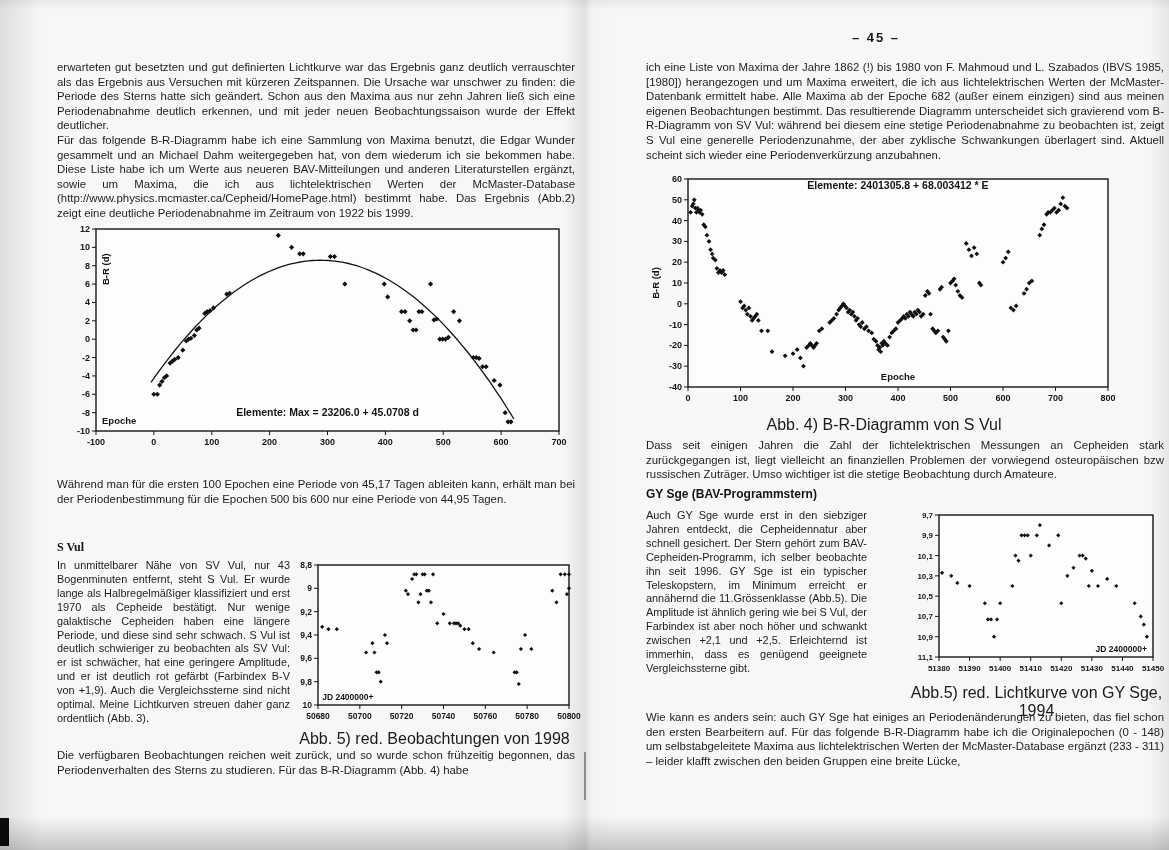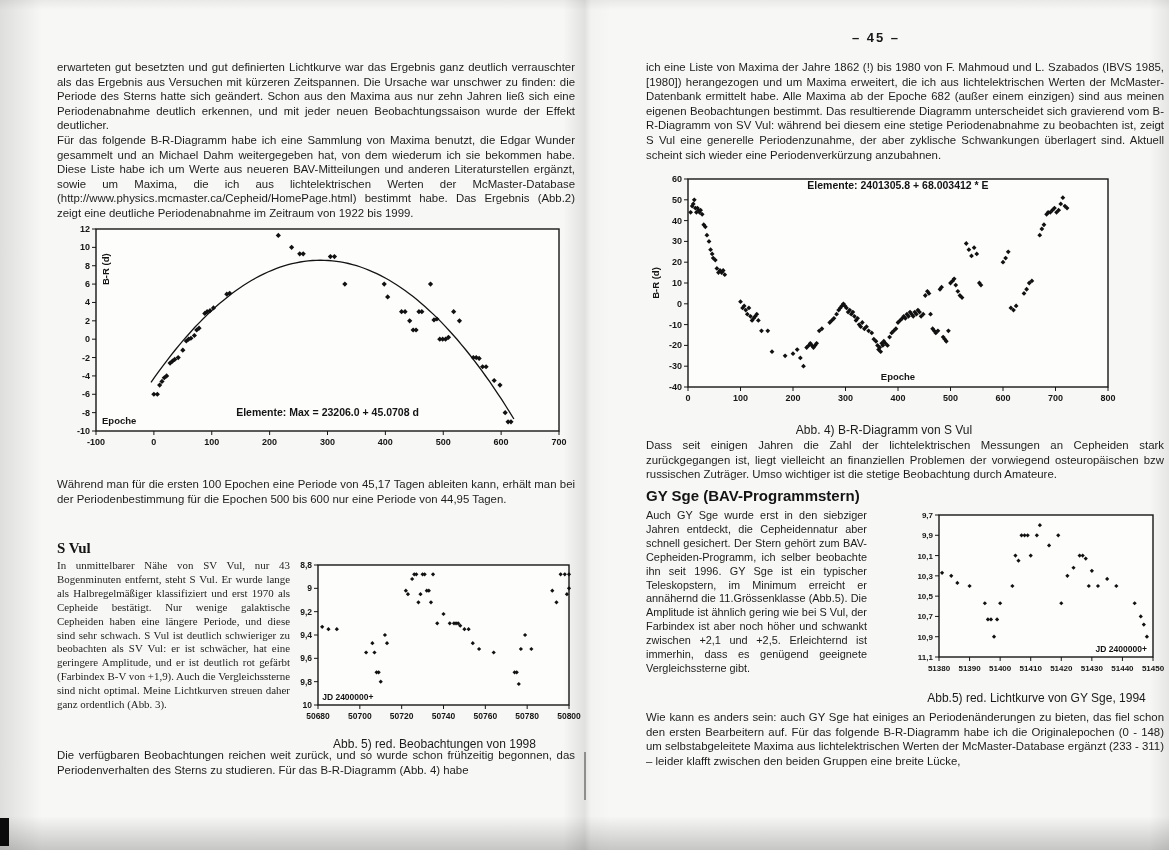--- a/index.html
+++ b/index.html
@@ -19,35 +19,35 @@
   .corner-mark{left:0;top:818px;width:9px;height:28px;background:#0b0b0b;}
 
   .pageno{position:absolute;top:30px;font-weight:bold;font-size:13px;letter-spacing:2px;text-align:center;color:#191919;}
   #pn-left{left:57px;width:495px;}
   #pn-right{left:646px;width:460px;}
 
   .body-text{position:absolute;width:518px;font-size:11.4px;line-height:14.6px;text-align:justify;color:#1d1d1d;margin:0;}
   .lp{left:57px;}
   .rp{left:646px;}
 
-  .heading{position:absolute;margin:0;font-weight:bold;font-size:15px;color:#141414;}
+  .heading{position:absolute;margin:0;font-weight:bold;font-size:12px;color:#141414;}
 
   .cols{position:absolute;width:520px;display:flex;align-items:flex-start;}
   .col-text{font-size:10.9px;line-height:13.9px;text-align:justify;color:#1d1d1d;margin:0;}
 
   .fig{position:absolute;margin:0;}
   .fig-inline{position:static;margin:0;}
-  .caption{font-size:12px;color:#1b1b1b;text-align:center;margin-top:10px;}
+  .caption{font-size:16px;color:#1b1b1b;text-align:center;margin-top:3px;}
   .chart-host svg{display:block;overflow:visible;font-family:"Liberation Sans",sans-serif;}
 
   .fig-abb2{left:60px;top:223px;width:513px;}
   .fig-abb4{left:648px;top:173px;width:472px;}
 
   #cols-left{left:57px;top:559px;}
-  #cols-left .col1{width:233px;font-family:Liberation Serif, serif;}
+  #cols-left .col1{width:233px;}
   #cols-left .col2{margin-left:2px;width:285px;}
   #cols-right{left:646px;top:509px;}
   #cols-right .col1{width:221px;}
   #cols-right .col2{margin-left:2px;width:295px;padding-left:40px;box-sizing:border-box;}
 
   #lp-p1{top:60px;}
   #lp-p2{top:133px;}
   #lp-p3{top:477px;}
   #lp-h1{left:57px;top:540px;font-family:Liberation Serif, serif;}
   #lp-p5{top:748px;}

